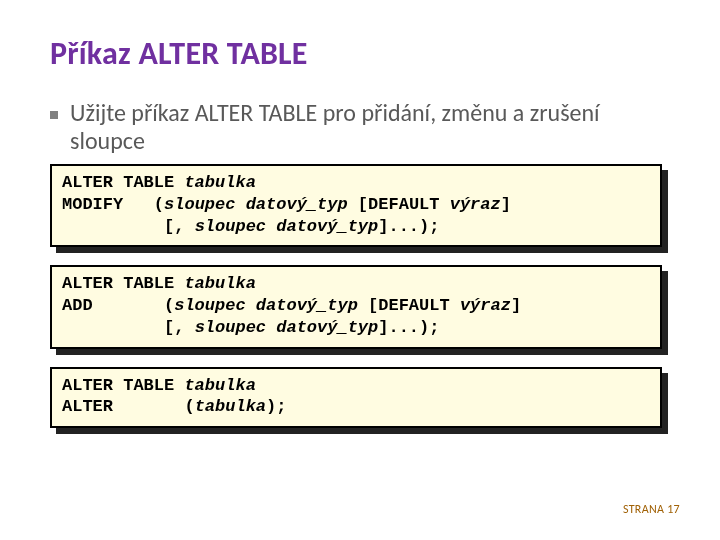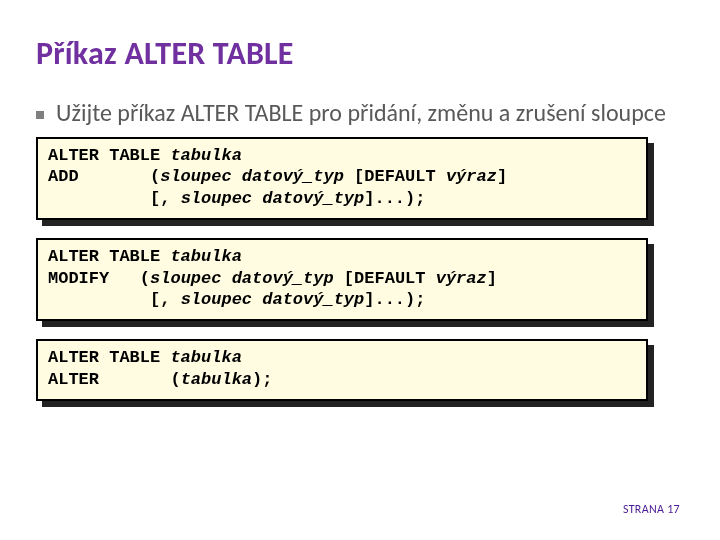--- a/index.html
+++ b/index.html
@@ -10,21 +10,21 @@
     background: #ffffff;
     font-family: Calibri, "Segoe UI", Arial, sans-serif;
     color: #333;
     position: relative;
     overflow: hidden;
   }
   .slide {
     box-sizing: border-box;
     width: 720px;
     height: 540px;
-    padding: 28px 44px 0 36px;
+    padding: 28px 44px 0 50px;
     position: relative;
   }
   .title {
     color: #7030A0;
     font-size: 32px;
     font-weight: 700;
     margin: 6px 0 26px 0;
     letter-spacing: 0.2px;
   }
   .bullet-row {
@@ -72,47 +72,47 @@
     white-space: pre;
   }
   .code-box em {
     font-style: italic;
   }
   .footer {
     position: absolute;
     right: 40px;
     bottom: 24px;
     font-size: 12px;
-    color: #4c1d95;
+    color: #a16207;
     letter-spacing: 0.3px;
   }
 </style>
 </head>
 <body>
 
 <div class="slide">
 
   <div class="title">Příkaz ALTER TABLE</div>
 
   <div class="bullet-row">
     <div class="bullet-marker"></div>
     <div class="bullet-text">Užijte příkaz ALTER TABLE pro přidání, změnu a zrušení sloupce</div>
   </div>
 
   <div class="code-wrap">
     <div class="code-shadow"></div>
     <div class="code-box"><span>ALTER TABLE </span><em>tabulka</em>
-<span>ADD       (</span><em>sloupec datový_typ</em><span> [DEFAULT </span><em>výraz</em><span>]</span>
+<span>MODIFY   (</span><em>sloupec datový_typ</em><span> [DEFAULT </span><em>výraz</em><span>]</span>
 <span>          [, </span><em>sloupec datový_typ</em><span>]...);</span></div>
   </div>
 
   <div class="code-wrap">
     <div class="code-shadow"></div>
     <div class="code-box"><span>ALTER TABLE </span><em>tabulka</em>
-<span>MODIFY   (</span><em>sloupec datový_typ</em><span> [DEFAULT </span><em>výraz</em><span>]</span>
+<span>ADD       (</span><em>sloupec datový_typ</em><span> [DEFAULT </span><em>výraz</em><span>]</span>
 <span>          [, </span><em>sloupec datový_typ</em><span>]...);</span></div>
   </div>
 
   <div class="code-wrap">
     <div class="code-shadow"></div>
     <div class="code-box"><span>ALTER TABLE </span><em>tabulka</em>
 <span>ALTER       (</span><em>tabulka</em><span>);</span></div>
   </div>
 
   <div class="footer">

